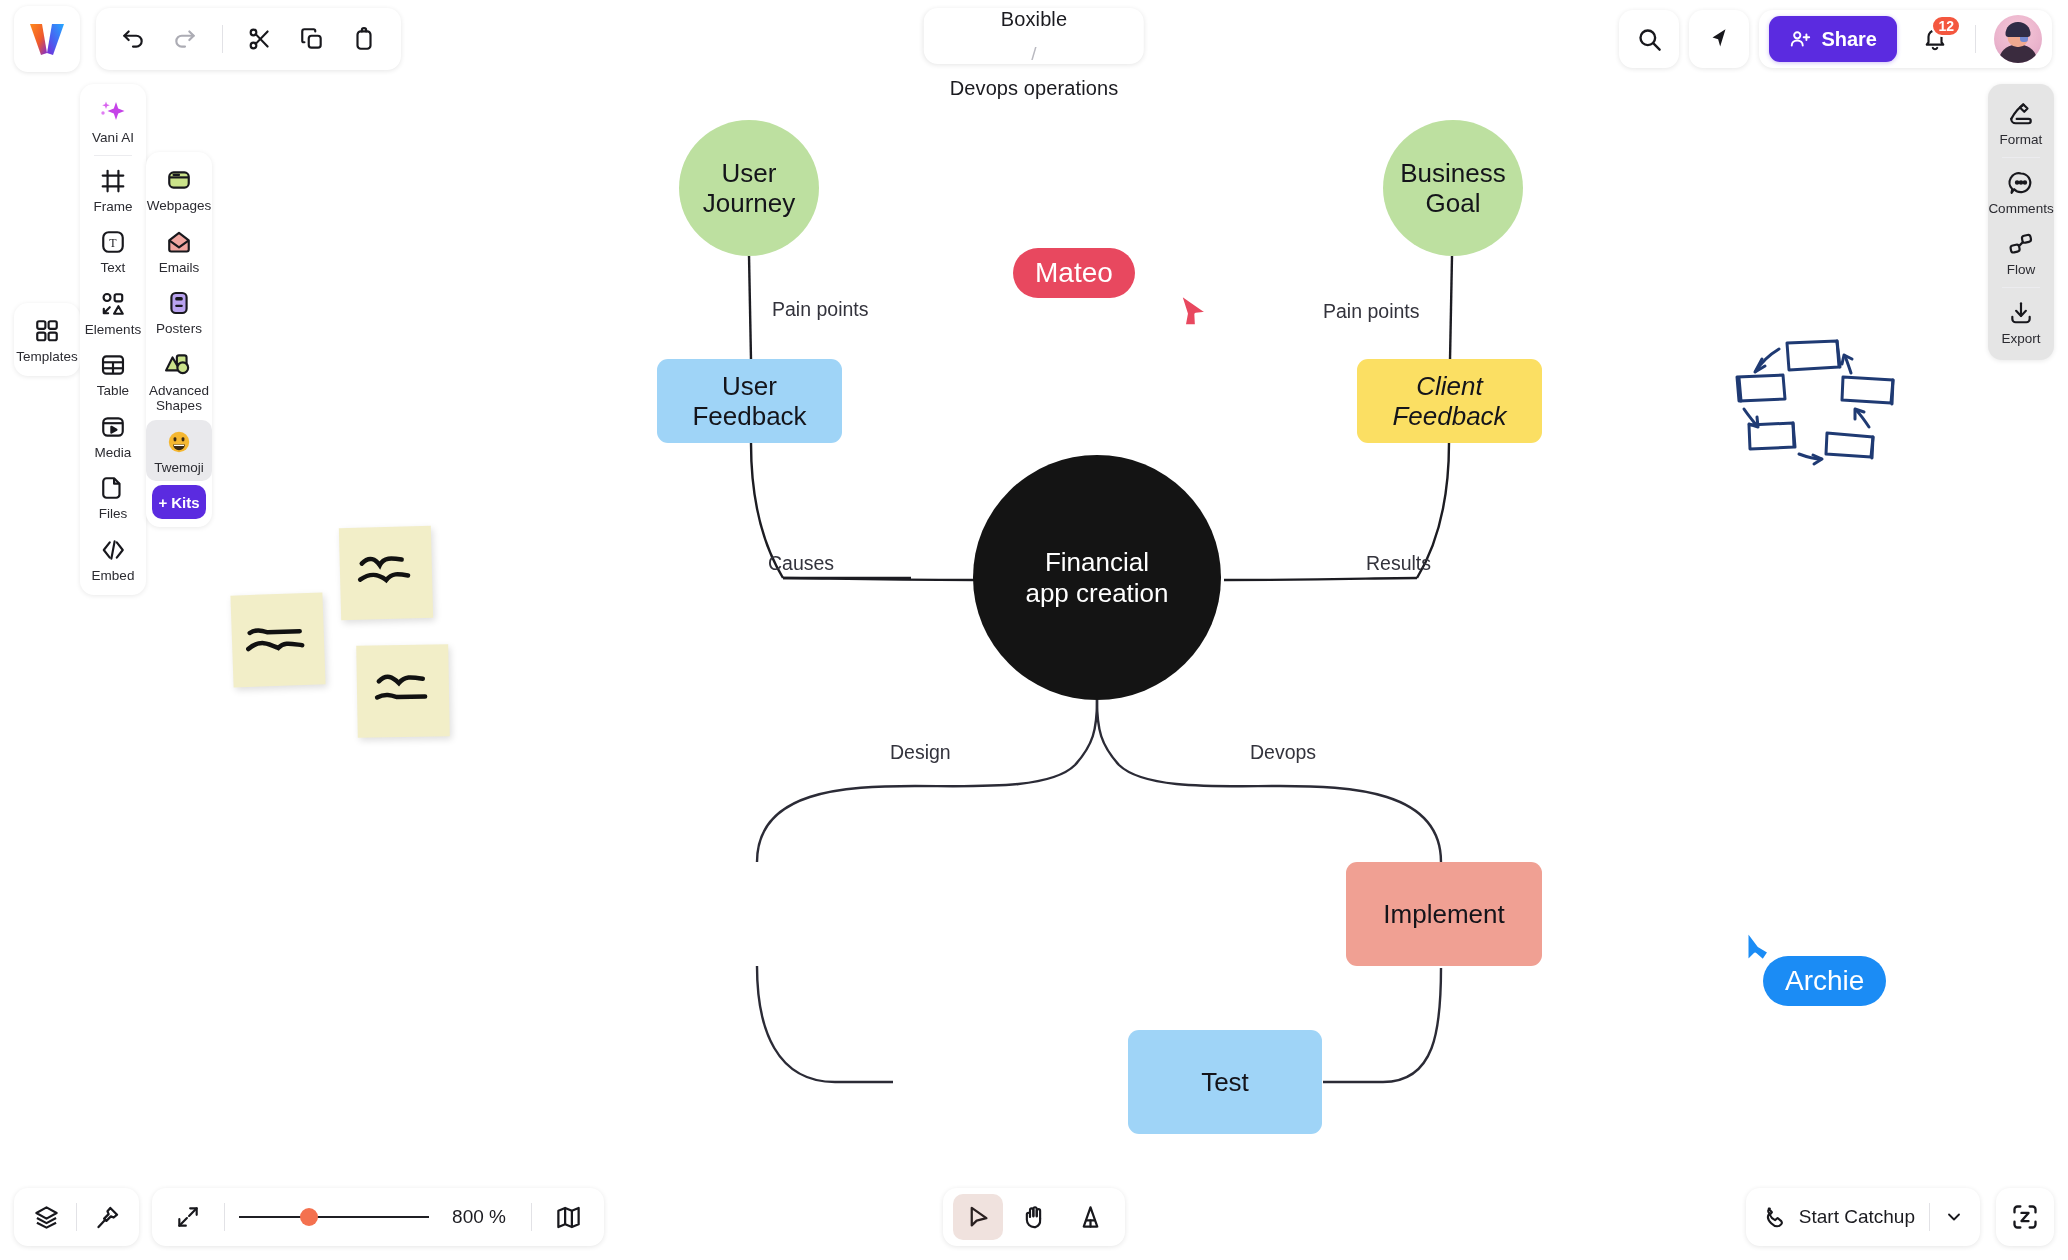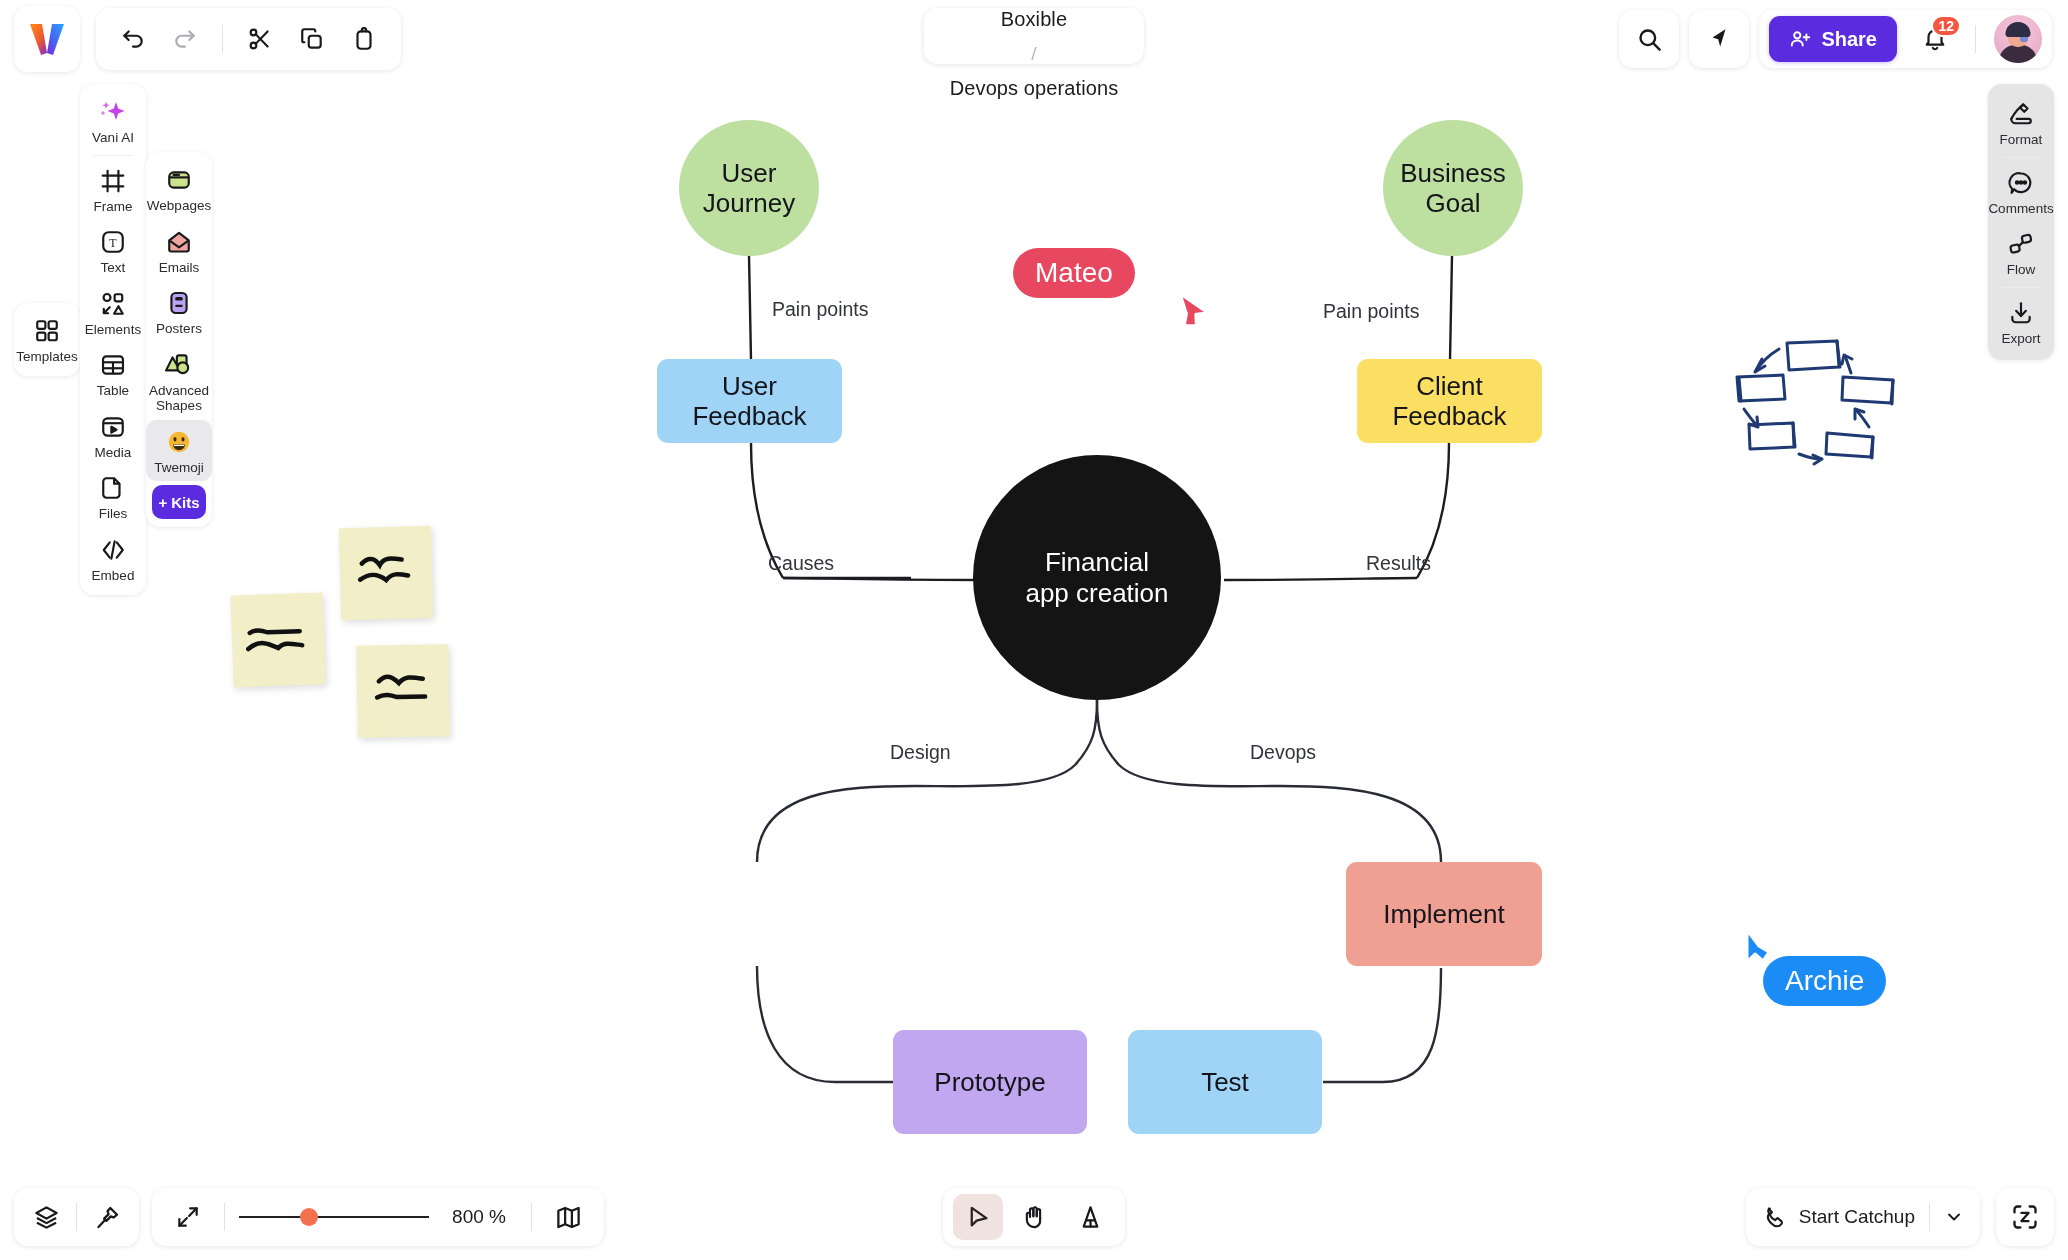--- a/index.html
+++ b/index.html
@@ -168,33 +168,30 @@
       <div class="node-txt" style="white-space:pre-line;">Business
 Goal</div>
     </div>
 
     <div class="node node-rect" style="left:622px; top:359px; width:185px; height:84px; background:#9fd4f7;">
       <div class="node-txt" style="white-space:pre-line;">User
 Feedback</div>
     </div>
 
     <div class="node node-rect" style="left:1322px; top:359px; width:185px; height:84px; background:#fbdf63;">
-      <div class="node-txt" style="white-space:pre-line;">Client
+      <div class="node-txt" style="white-space:pre-line;font-style:italic;">Client
 Feedback</div>
     </div>
 
     <div class="node node-circle" style="left:938px; top:455px; width:248px; height:245px; background:#141414;">
       <div class="node-txt light" style="white-space:pre-line;">Financial
 app creation</div>
     </div>
 
 
-    <div class="node node-rect" style="left:858px; top:1030px; width:194px; height:104px; background:#c1a7f0;">
-      <div class="node-txt">Prototype</div>
-    </div>
 
     <div class="node node-rect" style="left:1093px; top:1030px; width:194px; height:104px; background:#9fd4f7;">
       <div class="node-txt">Test</div>
     </div>
 
     <div class="node node-rect" style="left:1311px; top:862px; width:196px; height:104px; background:#f0a093;">
       <div class="node-txt">Implement</div>
     </div>
 
     <div class="edge-label" style="left:737px; top:298px;">Pain points</div>

